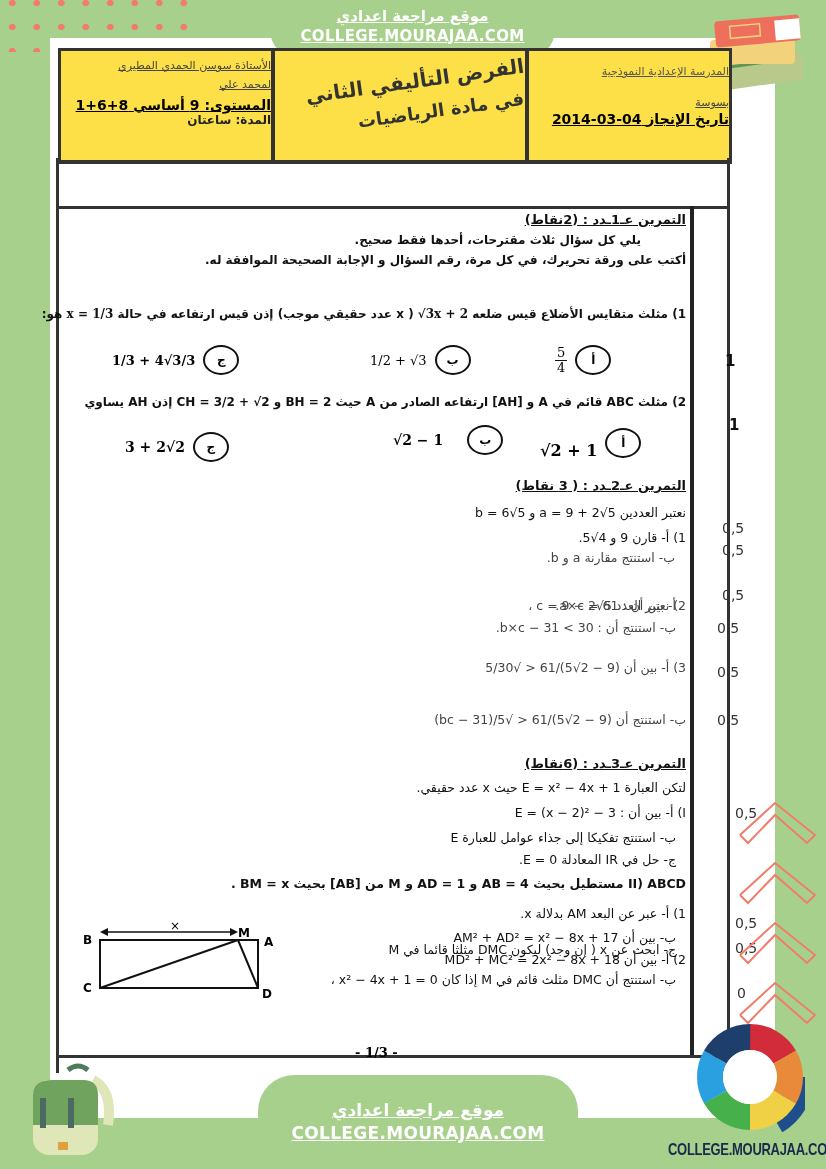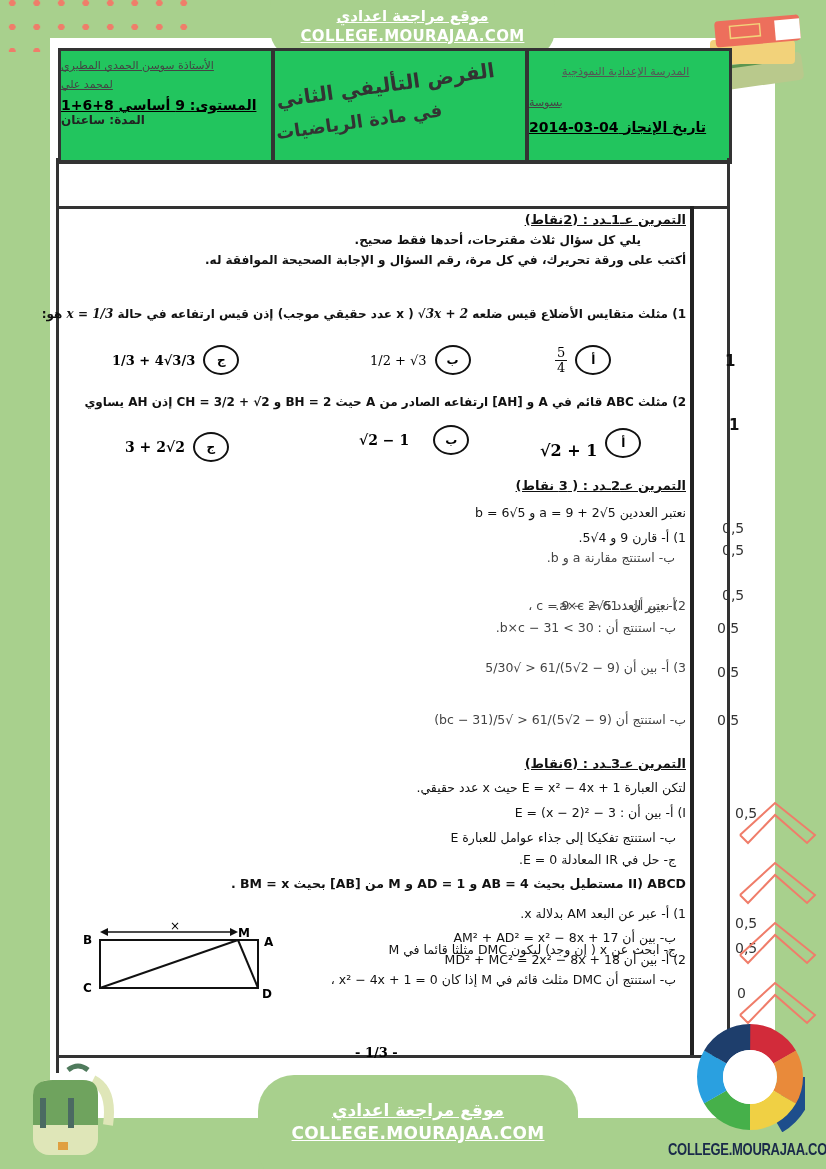--- a/index.html
+++ b/index.html
@@ -10,26 +10,26 @@
   .page{position:absolute;left:50px;top:38px;width:725px;height:1080px;background:#fff;}
   .banner{position:absolute;background:#a8d08d;color:#fff;text-align:center;font-weight:bold;border-radius:28px;}
   .banner .ar{text-decoration:underline;font-size:15px;line-height:20px;}
   .banner .en{text-decoration:underline;font-size:15px;letter-spacing:0.3px;line-height:20px;}
   .top-banner{left:270px;top:-20px;width:285px;height:78px;padding-top:26px;box-sizing:border-box;}
   .bottom-banner{left:258px;top:1075px;width:320px;height:110px;padding-top:24px;box-sizing:border-box;border-radius:36px;}
   .bottom-banner .ar,.bottom-banner .en{font-size:17px;line-height:23px;}
   .hline{position:absolute;height:3px;background:#333;}
   .vline{position:absolute;width:3px;background:#333;}
 
-  .hdr-box{position:absolute;border:3px solid #333;background:#22c55e;text-align:left;}
+  .hdr-box{position:absolute;border:3px solid #333;background:#fde047;text-align:right;}
   .hdr-text{font-family:"DejaVu Sans",sans-serif;color:#222;}
   .line{position:absolute;white-space:nowrap;font-size:12.5px;direction:rtl;color:#111;}
   .bold{font-weight:bold;}
   .ul{text-decoration:underline;}
-  .math{font-family:"DejaVu Serif",serif;font-style:italic;direction:ltr;unicode-bidi:embed;}
+  .math{font-family:"DejaVu Serif",serif;direction:ltr;unicode-bidi:embed;}
   .opt{position:absolute;display:flex;align-items:center;gap:8px;direction:ltr;}
   .circle{width:32px;height:26px;border:2px solid #111;border-radius:50%;display:flex;align-items:center;justify-content:center;font-size:12px;font-weight:bold;}
   .frac{display:inline-flex;flex-direction:column;align-items:center;font-family:"DejaVu Serif",serif;font-size:13px;line-height:14px;vertical-align:middle;}
   .frac .n{border-bottom:1px solid #111;padding:0 2px;}
   .mark{position:absolute;font-weight:bold;font-size:15px;color:#111;}
   .mark.light{font-weight:normal;color:#333;}
   .chev{position:absolute;width:90px;height:60px;}
   .books{position:absolute;left:700px;top:8px;width:110px;height:90px;}
   .wheel{position:absolute;left:695px;top:1022px;width:110px;height:110px;}
   .brand{position:absolute;left:668px;top:1142px;width:150px;font-family:"Liberation Sans",sans-serif;font-weight:bold;font-size:13px;color:#1a2a4a;letter-spacing:-0.3px;transform:scaleY(1.3);}
@@ -68,21 +68,21 @@
 </div>
 
 <div class="hdr-box" style="left:272px;top:48px;width:250px;height:110px;">
   <div class="hdr-text" style="font-size:20px;font-weight:bold;margin-top:20px;transform:rotate(-8deg);color:#333;">الفرض التأليفي الثاني</div>
   <div class="hdr-text" style="font-size:18px;font-weight:bold;margin-top:10px;transform:rotate(-8deg);color:#333;">في مادة الرياضيات</div>
 </div>
 
 <div class="hdr-box" style="left:526px;top:48px;width:200px;height:110px;">
   <div class="hdr-text" style="font-size:11px;margin-top:14px;text-decoration:underline;color:#555;padding-left:33px;">المدرسة الإعدادية النموذجية</div>
   <div class="hdr-text" style="font-size:11px;margin-top:18px;text-decoration:underline;color:#444;">بسوسة</div>
-  <div style="margin-top:10px;font-weight:bold;font-size:14px;text-decoration:underline;direction:rtl;">
+  <div style="margin-top:2px;font-weight:bold;font-size:14px;text-decoration:underline;direction:rtl;">
     <span>تاريخ الإنجاز</span>
     <span style="direction:ltr;unicode-bidi:embed;">2014-03-04</span>
   </div>
 </div>
 
 <div class="vline" style="left:56px;top:158px;height:915px;"></div>
 <div class="vline" style="left:727px;top:158px;height:890px;"></div>
 <div class="hline" style="left:56px;top:160px;width:674px;"></div>
 <div class="hline" style="left:56px;top:206px;width:674px;"></div>
 <div class="vline" style="left:690px;top:206px;height:850px;width:4px;background:#222;"></div>
@@ -115,21 +115,21 @@
   <span class="math" style="font-style:normal;font-size:13px;font-weight:bold;">1/3 + 4√3/3</span>
   <span class="circle">ج</span>
 </div>
 <div class="mark" style="left:725px;top:352px;">1</div>
 
 <div class="line bold" style="right:140px;top:395px;font-size:12px;">2) مثلث ABC قائم في A و [AH] ارتفاعه الصادر من A حيث BH = 2 و CH = 3/2 + √2 إذن AH يساوي</div>
 <div class="opt" style="left:540px;top:425px;">
   <span class="math" style="font-style:normal;font-size:16px;font-weight:bold;margin-top:16px;">√2 + 1</span>
   <span class="circle">أ</span>
 </div>
-<div class="opt" style="left:359px;top:425px;gap:24px;">
+<div class="opt" style="left:393px;top:425px;gap:24px;">
   <span class="math" style="font-style:normal;font-size:14px;font-weight:bold;">√2 − 1</span>
   <span class="circle">ب</span>
 </div>
 <div class="opt" style="left:125px;top:432px;">
   <span class="math" style="font-style:normal;font-size:14px;font-weight:bold;">3 + 2√2</span>
   <span class="circle">ج</span>
 </div>
 <div class="mark" style="left:729px;top:416px;">1</div>
 
 <div class="line bold ul" style="right:140px;top:478px;font-size:13px;">التمرين عـ2ـدد : ( 3 نقاط)</div>

